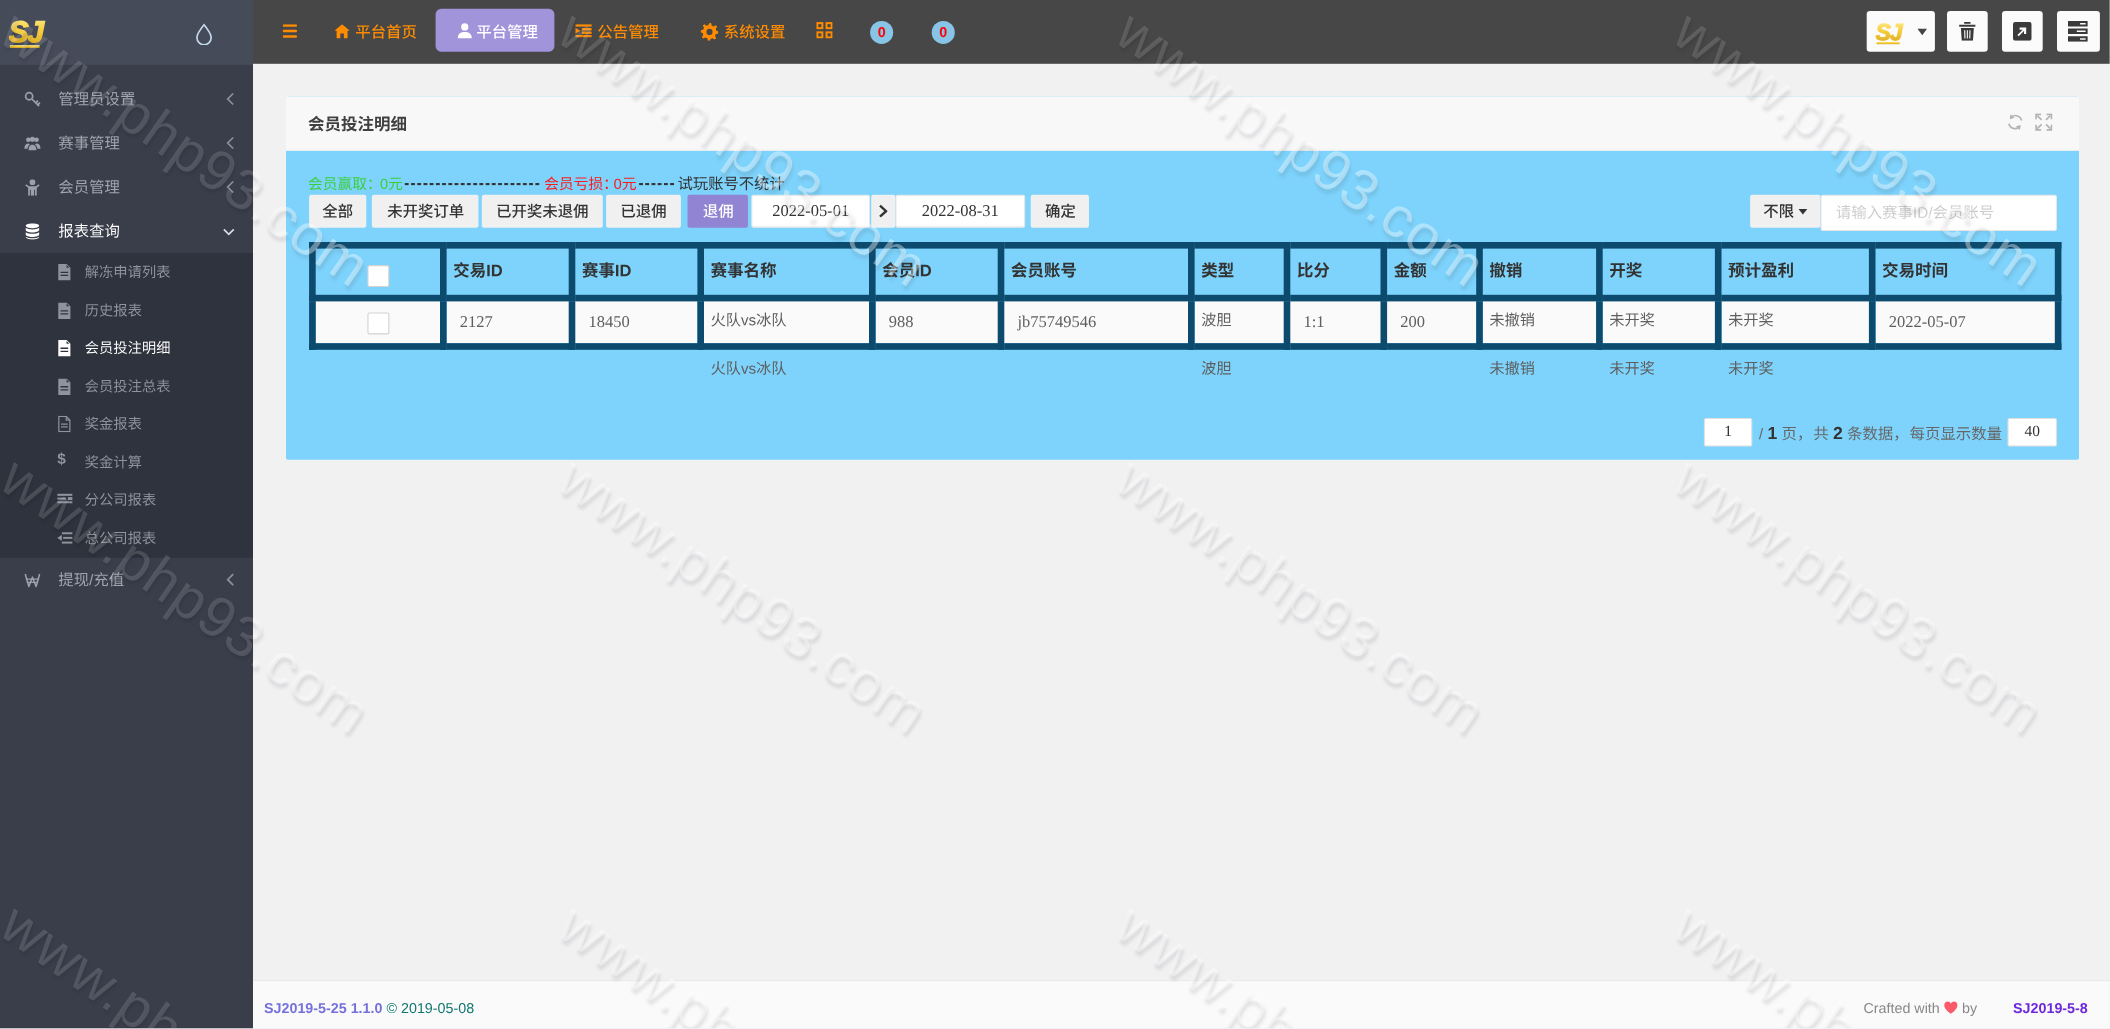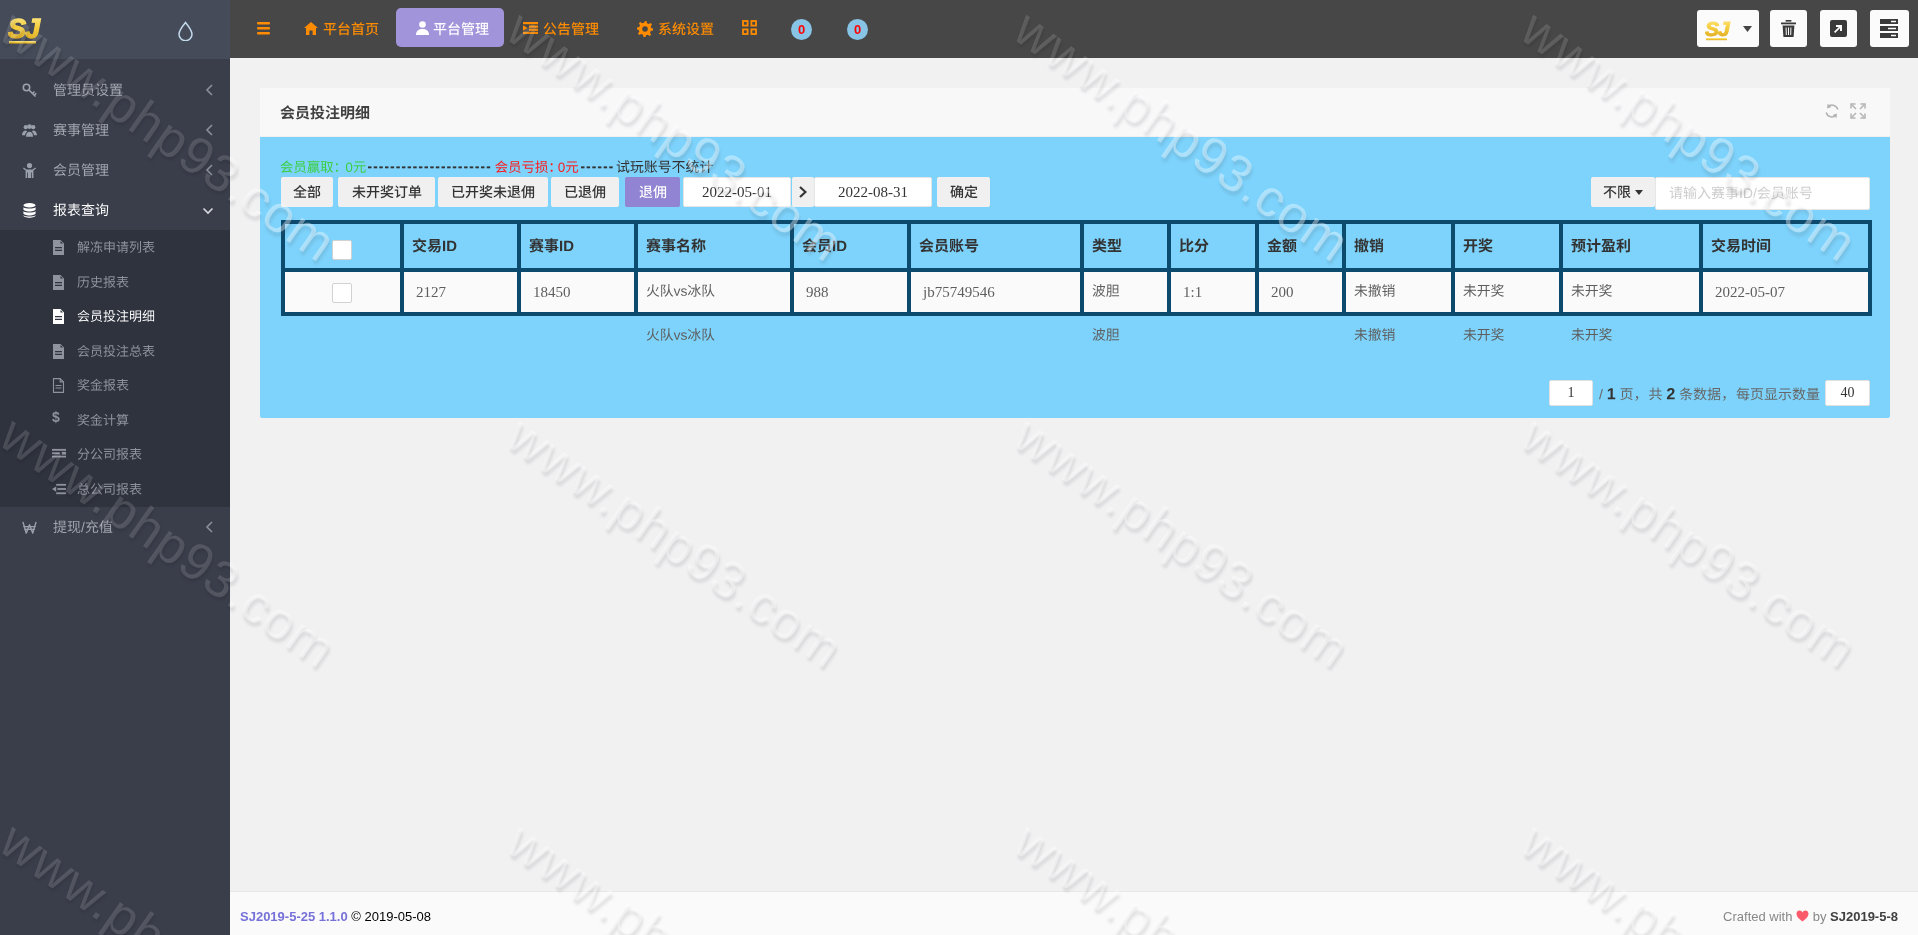--- a/index.html
+++ b/index.html
@@ -14,21 +14,21 @@
 #logo{position:absolute;left:0;top:0;width:230px;height:59px;background:#454b59;}
 .micon{position:absolute;left:22px;width:15px;height:15px;}
 #submenu{position:absolute;left:0;top:230px;width:230px;height:277px;background:#2f333e;}
 .sicon{position:absolute;left:52px;width:13px;height:15px;}
 .caret{position:absolute;right:16px;width:10px;height:16px;}
 #card{position:absolute;left:260px;top:88px;width:1630px;height:330px;background:#7dd3fc;border-radius:2px;font-family:Liberation Serif, serif;}
 #cardhd{position:absolute;left:0;top:0;width:1630px;height:49px;background:#f8f8f9;border-bottom:1px solid #f0f0f0;}
 .fbtn{position:absolute;top:89px;height:30px;background:#f0f0f0;border-radius:2px;}
 .finput{position:absolute;top:89px;height:30px;background:#fff;border:1px solid #e6e6e6;border-radius:2px;font-size:15px;color:#333;text-align:center;line-height:28px;}
 #tbl{position:absolute;left:21px;top:132px;border-collapse:collapse;table-layout:fixed;}
-#tbl th,#tbl td{border:4px solid #0c4a6e;font-weight:normal;text-align:left;padding:0 16px 0 12px;overflow:hidden;white-space:nowrap;}
+#tbl th,#tbl td{border:6px solid #0c4a6e;font-weight:normal;text-align:left;padding:0 16px 0 12px;overflow:hidden;white-space:nowrap;}
 #tbl th{height:48px;}
 #tbl td{height:44px;font-size:15px;color:#5e5e5e;}
 #tbl tr.odd td{background:#fafafa;}
 .ckb{width:20px;height:20px;border:1px solid #d2d2d2;border-radius:2px;background:#fff;margin:2px 0 0 35px;}#tbl th .ckb{margin-top:8px;}
 .pginput{position:absolute;top:292px;height:26px;border:1px solid #e0e0e0;border-radius:2px;background:#fff;text-align:center;line-height:24px;font-size:14px;color:#333;}
 #footer{position:absolute;left:230px;top:891px;width:1688px;height:44px;background:#fafafa;border-top:1px solid #e8e8e8;line-height:50px;font-size:13px;color:#666;}
 .wmbox{position:absolute;overflow:hidden;z-index:99;pointer-events:none;}.wm{position:absolute;font-size:52px;transform-origin:0 0;transform:rotate(35deg);white-space:nowrap;font-family:"Liberation Sans",sans-serif;letter-spacing:1px;}.wmL .wm{color:rgba(255,255,255,0.38);text-shadow:3px 3px 3px rgba(70,70,80,0.13);}.wmD .wm{color:rgba(255,255,255,0.14);text-shadow:2px 2px 3px rgba(0,0,0,0.10);}
 </style>
 </head>
 <body>
@@ -800,24 +800,24 @@
       <use href="#gcr9875" transform="translate(151.0 18.2) scale(0.014 -0.014)" fill="#666666"></use>
       <use href="#gcr663E" transform="translate(165.0 18.2) scale(0.014 -0.014)" fill="#666666"></use>
       <use href="#gcr793A" transform="translate(179.0 18.2) scale(0.014 -0.014)" fill="#666666"></use>
       <use href="#gcr6570" transform="translate(193.0 18.2) scale(0.014 -0.014)" fill="#666666"></use>
       <use href="#gcr91CF" transform="translate(207.0 18.2) scale(0.014 -0.014)" fill="#666666"></use>
     </svg>
   <div class="pginput" style="left:1565px;width:45px;">40</div>
 </div>
 
 <div id="footer">
-  <span style="position:absolute;left:10px;"><b style="color:#7671d9;">SJ2019-5-25 1.1.0</b>&nbsp;<span style="color:#000000;text-align:center;">© 2019-05-08</span></span>
+  <span style="position:absolute;left:10px;"><b style="color:#7671d9;">SJ2019-5-25 1.1.0</b>&nbsp;<span style="color:#0f766e;text-align:center;">© 2019-05-08</span></span>
   <span style="position:absolute;right:20px;color:#888;">Crafted with&nbsp;<svg width="13" height="12" viewBox="0 0 13 12" style="vertical-align:-1px;">
         <path fill="#fb5a6a" d="M6.5 11.5 C6.5 11.5 0.5 7.8 0.5 3.8 C0.5 1.7 2 0.5 3.6 0.5 C4.9 0.5 6 1.3 6.5 2.4 C7 1.3 8.1 0.5 9.4 0.5 C11 0.5 12.5 1.7 12.5 3.8 C12.5 7.8 6.5 11.5 6.5 11.5 Z"></path>
-      </svg>&nbsp;by <b style="color:#404040;">SJ2019-5-8</b></span>
+      </svg>&nbsp;by <b style="color:#6d28d9;margin-left:29px;">SJ2019-5-8</b></span>
 </div>
 
 <div class="wmbox wmL" style="left:230px;top:58px;width:1688px;height:877px;">
     <div class="wm" style="left:-206px;top:-60px;">www.php93.com</div>
     <div class="wm" style="left:301px;top:-60px;">www.php93.com</div>
     <div class="wm" style="left:808px;top:-60px;">www.php93.com</div>
     <div class="wm" style="left:1315px;top:-60px;">www.php93.com</div>
     <div class="wm" style="left:-206px;top:346px;">www.php93.com</div>
     <div class="wm" style="left:301px;top:346px;">www.php93.com</div>
     <div class="wm" style="left:808px;top:346px;">www.php93.com</div>

